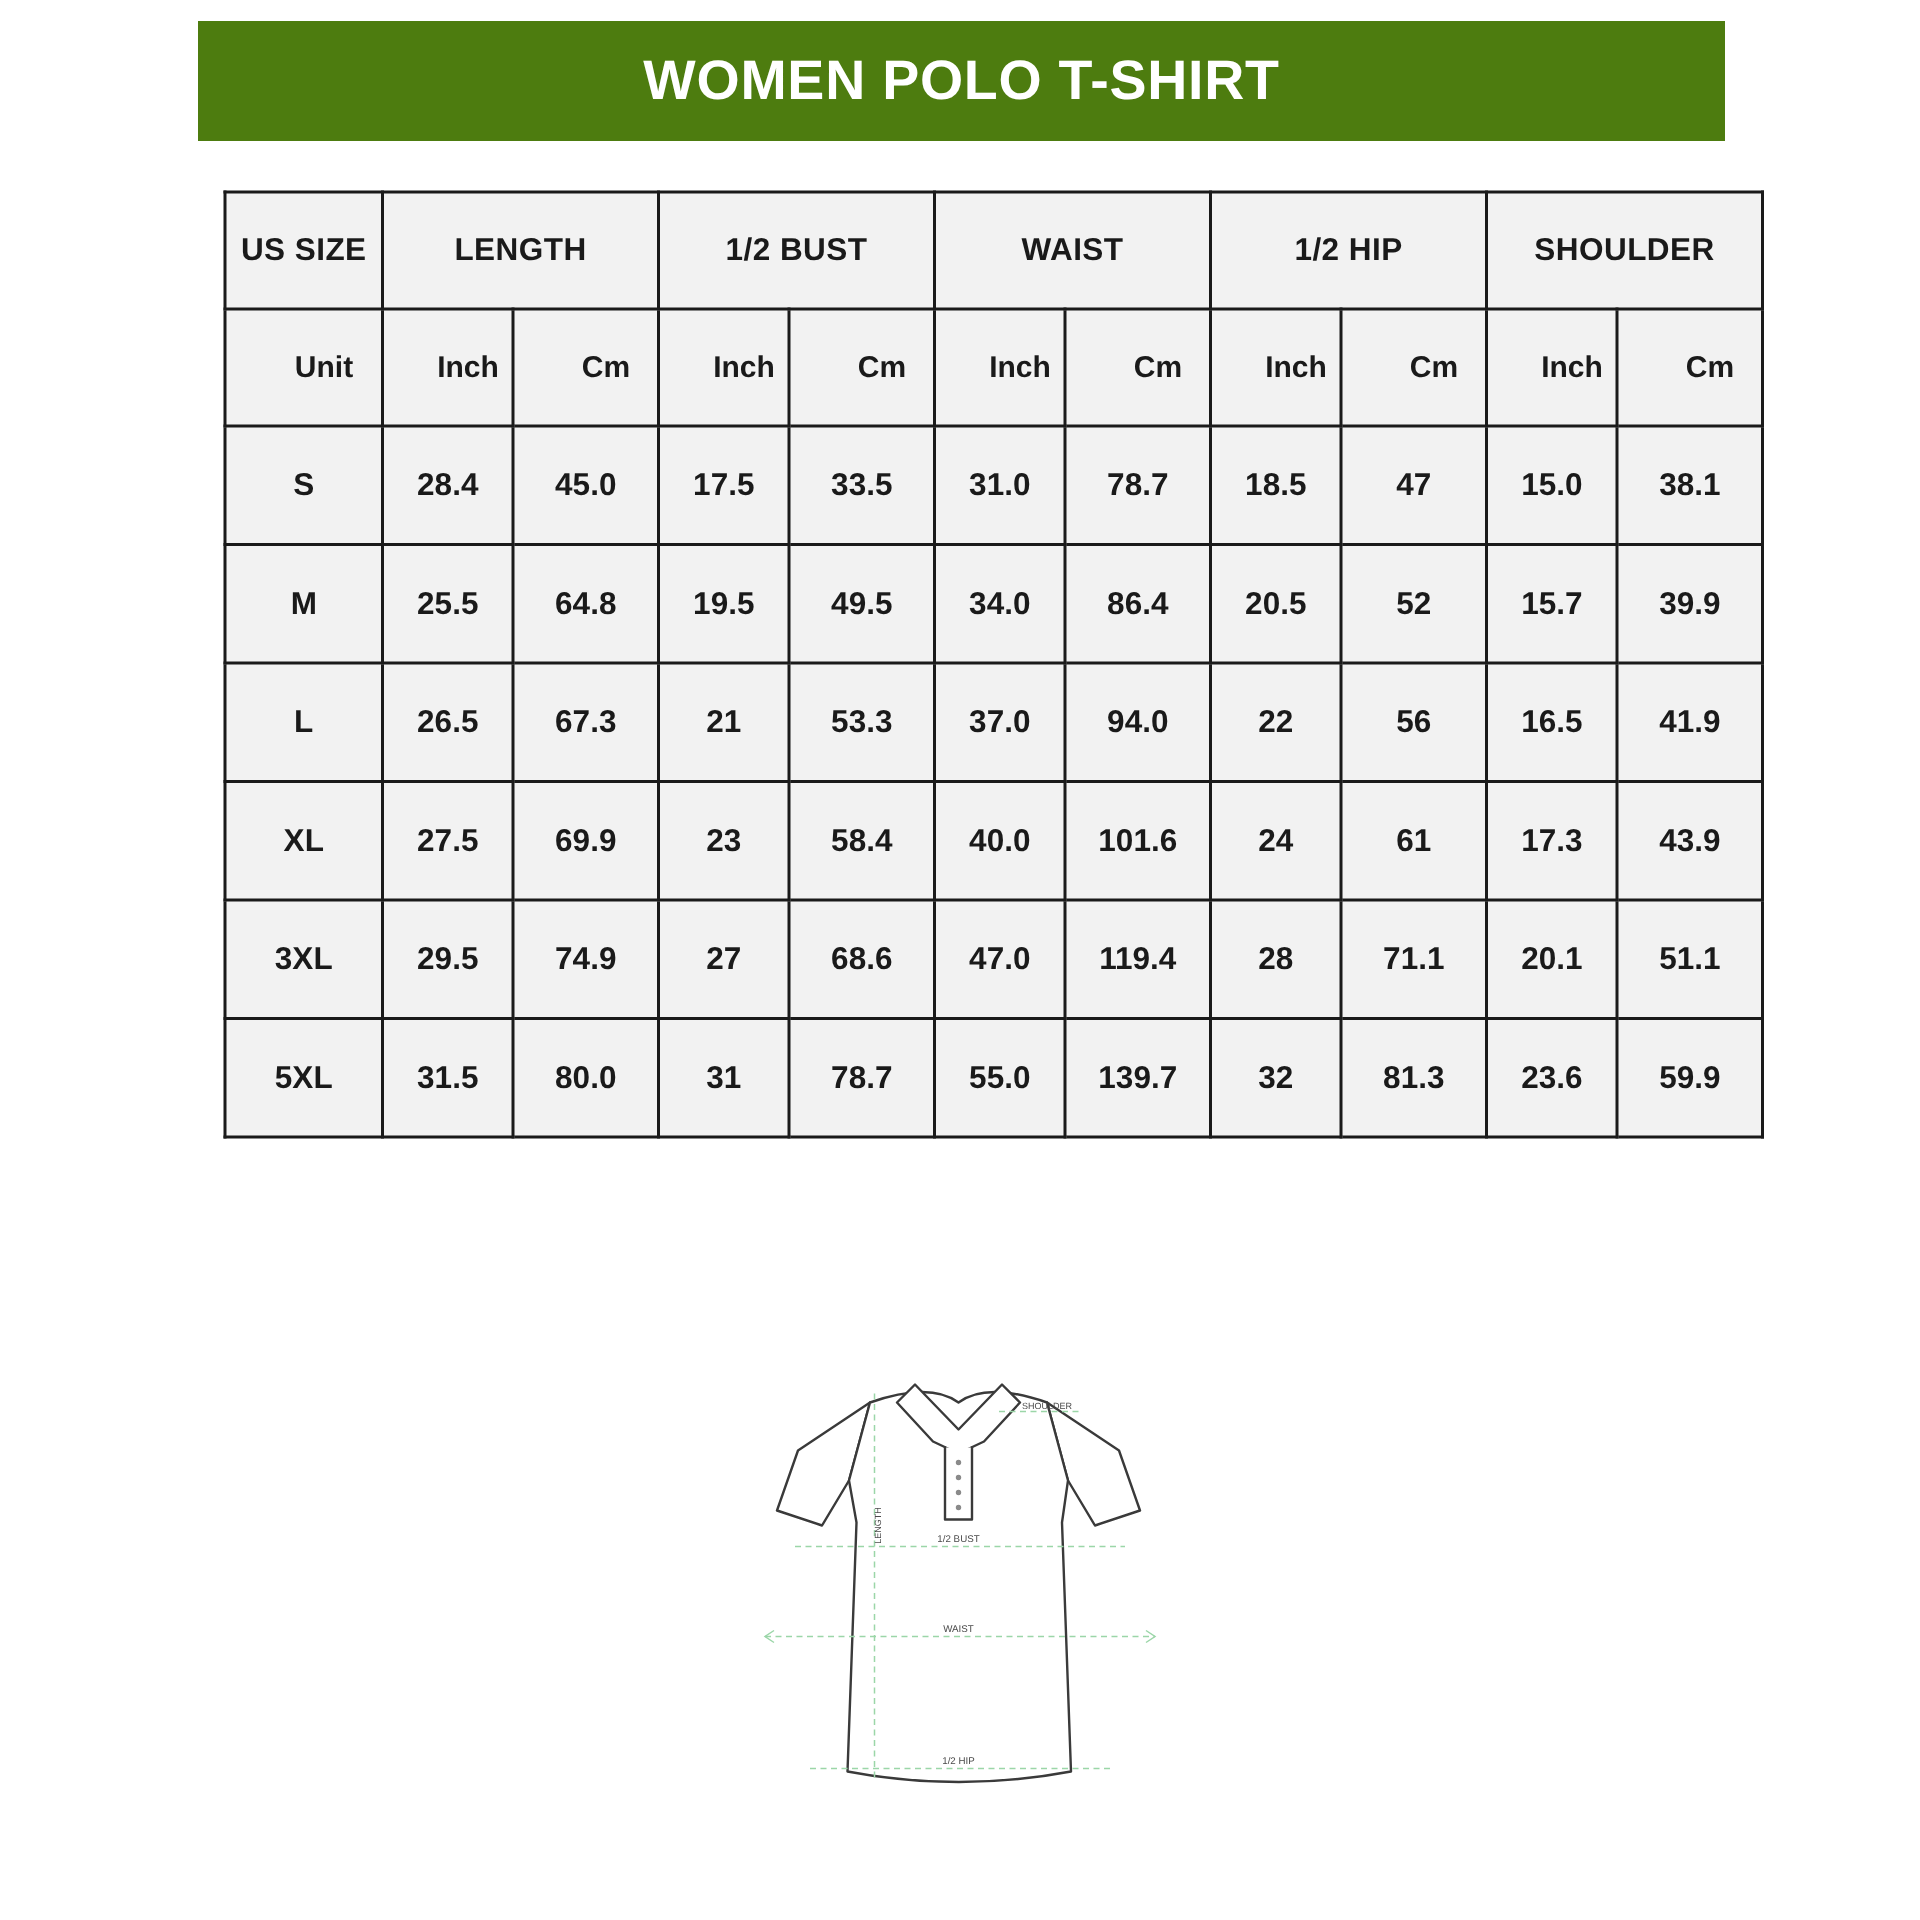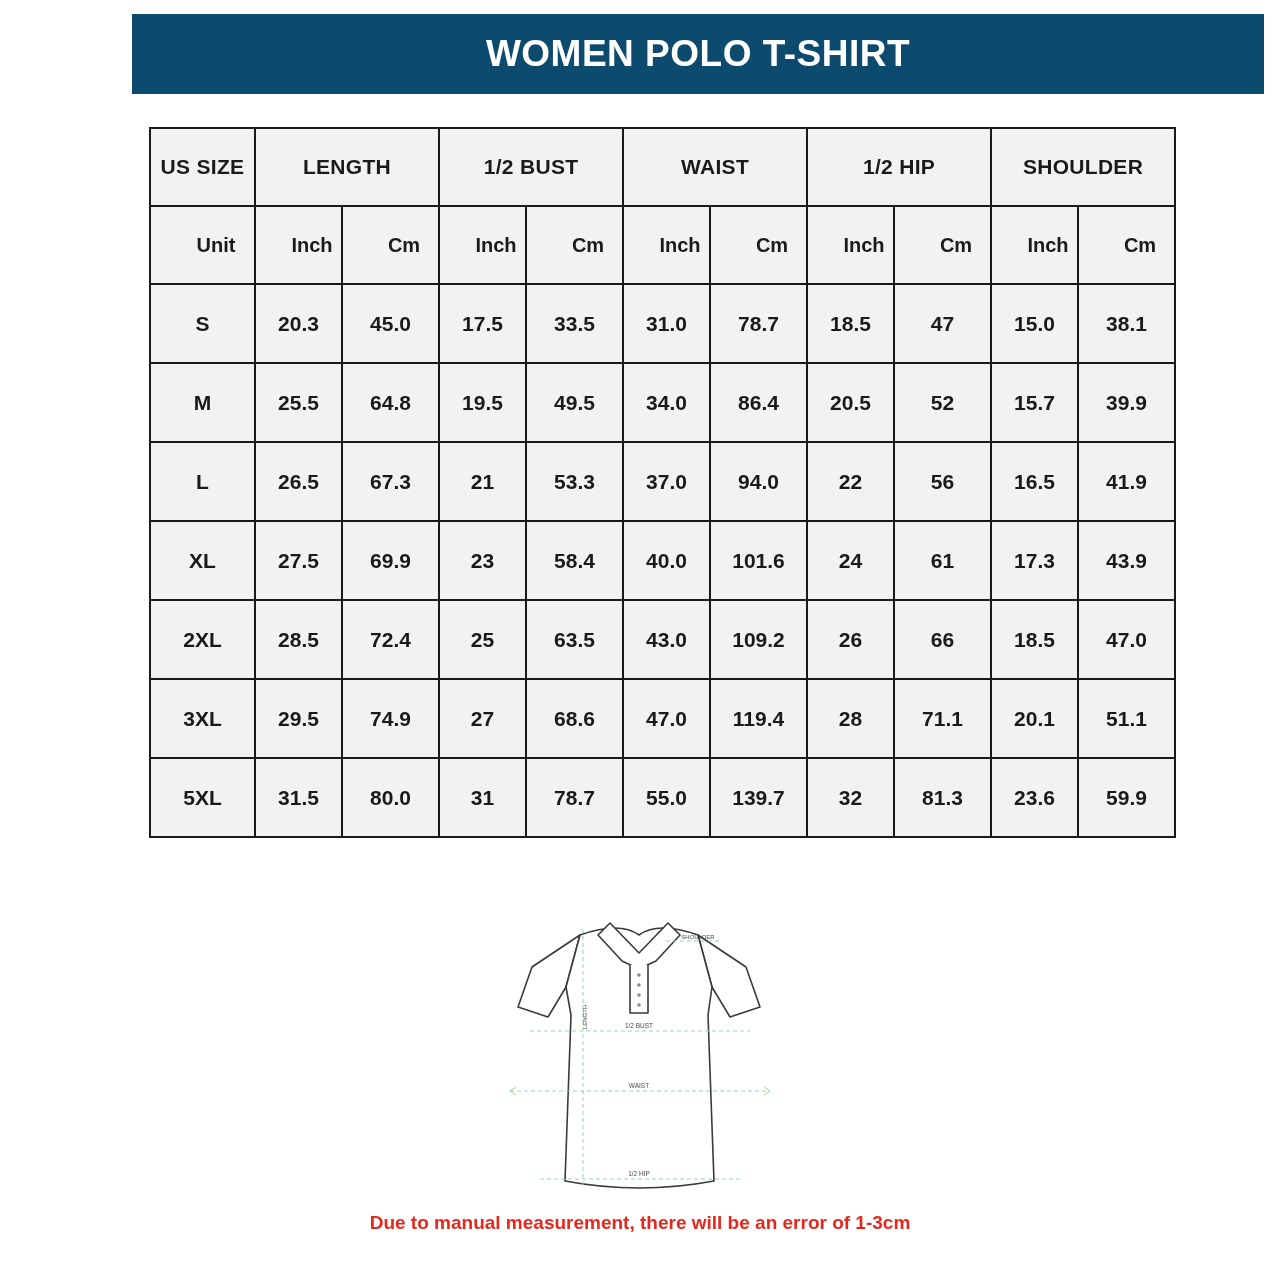--- a/index.html
+++ b/index.html
@@ -19,23 +19,23 @@
     width: 1280px;
     height: 1280px;
     position: relative;
   }
 
   
   .title-banner {
     position: absolute;
     left: 132px;
     top: 14px;
-    width: 1132px;
+    width: 1018px;
     height: 80px;
-    background: #0c4a6e;
+    background: #4d7c0f;
     display: flex;
     align-items: center;
     justify-content: center;
   }
   .title-banner .title-text {
     color: #ffffff;
     font-size: 37px;
     font-weight: bold;
     letter-spacing: 0.5px;
     white-space: nowrap;
@@ -147,21 +147,21 @@
           <td>Inch</td>
           <td>Cm</td>
           <td>Inch</td>
           <td>Cm</td>
           <td>Inch</td>
           <td>Cm</td>
         </tr>
 
         <tr class="data-row">
           <td class="size-cell">S</td>
-          <td>20.3</td>
+          <td>28.4</td>
           <td>45.0</td>
           <td>17.5</td>
           <td>33.5</td>
           <td>31.0</td>
           <td>78.7</td>
           <td>18.5</td>
           <td>47</td>
           <td>15.0</td>
           <td>38.1</td>
         </tr>
@@ -201,33 +201,20 @@
           <td>23</td>
           <td>58.4</td>
           <td>40.0</td>
           <td>101.6</td>
           <td>24</td>
           <td>61</td>
           <td>17.3</td>
           <td>43.9</td>
         </tr>
 
-        <tr class="data-row">
-          <td class="size-cell">2XL</td>
-          <td>28.5</td>
-          <td>72.4</td>
-          <td>25</td>
-          <td>63.5</td>
-          <td>43.0</td>
-          <td>109.2</td>
-          <td>26</td>
-          <td>66</td>
-          <td>18.5</td>
-          <td>47.0</td>
-        </tr>
 
         <tr class="data-row">
           <td class="size-cell">3XL</td>
           <td>29.5</td>
           <td>74.9</td>
           <td>27</td>
           <td>68.6</td>
           <td>47.0</td>
           <td>119.4</td>
           <td>28</td>
@@ -290,15 +277,14 @@
       </g>
 
       <text x="117" y="122" font-family="Liberation Sans, sans-serif" font-size="6" fill="#4a4a4a" transform="rotate(-90 117 122)" text-anchor="middle">LENGTH</text>
       <text x="228" y="44" font-family="Liberation Sans, sans-serif" font-size="6" fill="#4a4a4a" text-anchor="middle">SHOULDER</text>
       <text x="169" y="133" font-family="Liberation Sans, sans-serif" font-size="6.5" fill="#4a4a4a" text-anchor="middle">1/2 BUST</text>
       <text x="169" y="193" font-family="Liberation Sans, sans-serif" font-size="6.5" fill="#4a4a4a" text-anchor="middle">WAIST</text>
       <text x="169" y="281" font-family="Liberation Sans, sans-serif" font-size="6.5" fill="#4a4a4a" text-anchor="middle">1/2 HIP</text>
     </svg>
   </div>
 
-  <div class="note">Due to manual measurement, there will be an error of 1-3cm</div>
 
 </div>
 
 </body></html>

